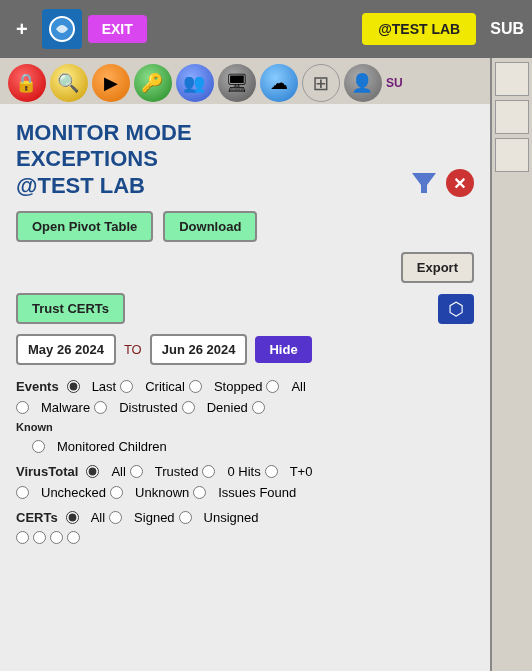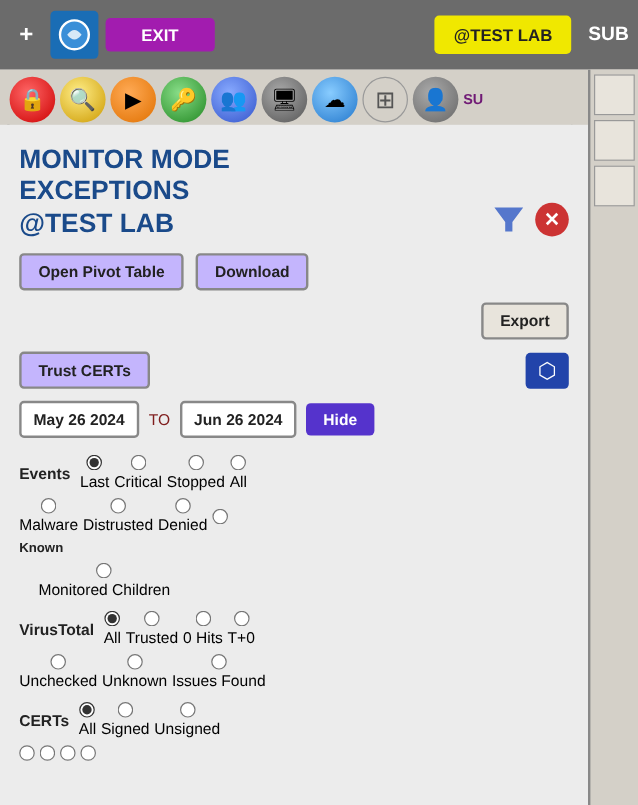--- a/index.html
+++ b/index.html
@@ -33,25 +33,25 @@
       height: 40px;
       background: #1a6db5;
       border-radius: 4px;
       display: flex;
       align-items: center;
       justify-content: center;
       color: white;
       font-size: 22px;
     }
     .exit-btn {
-      background: #a21caf;
+      background: #d946ef;
       color: white;
       font-weight: bold;
       font-size: 14px;
-      padding: 6px 30px;
+      padding: 6px 14px;
       border: none;
       border-radius: 4px;
       cursor: pointer;
     }
     .spacer { flex: 1; }
     .test-lab-btn {
       background: #f0e800;
       color: #222;
       font-weight: bold;
       font-size: 14px;
@@ -196,21 +196,21 @@
     }
 
     
     .btn-row {
       display: flex;
       gap: 10px;
       margin-bottom: 10px;
       align-items: center;
     }
     .btn-outline {
-      background: #c4b5fd;
+      background: #86efac;
       border: 2px solid #888;
       border-radius: 4px;
       padding: 6px 14px;
       font-size: 13px;
       font-weight: bold;
       cursor: pointer;
       color: #222;
     }
     .btn-export {
       background: #e8e4dc;
@@ -284,22 +284,21 @@
       font-size: 13px;
     }
     .filter-label {
       font-weight: bold;
       color: #222;
       margin-right: 4px;
     }
     .radio-group {
       display: flex;
       align-items: center;
-      gap: 2px;
-      flex-direction: column;
+      gap: 12px;
     }
     input[type="radio"] {
       cursor: pointer;
       accent-color: #333;
     }
 
     
     .left-accent {
       position: absolute;
       left: 0;

